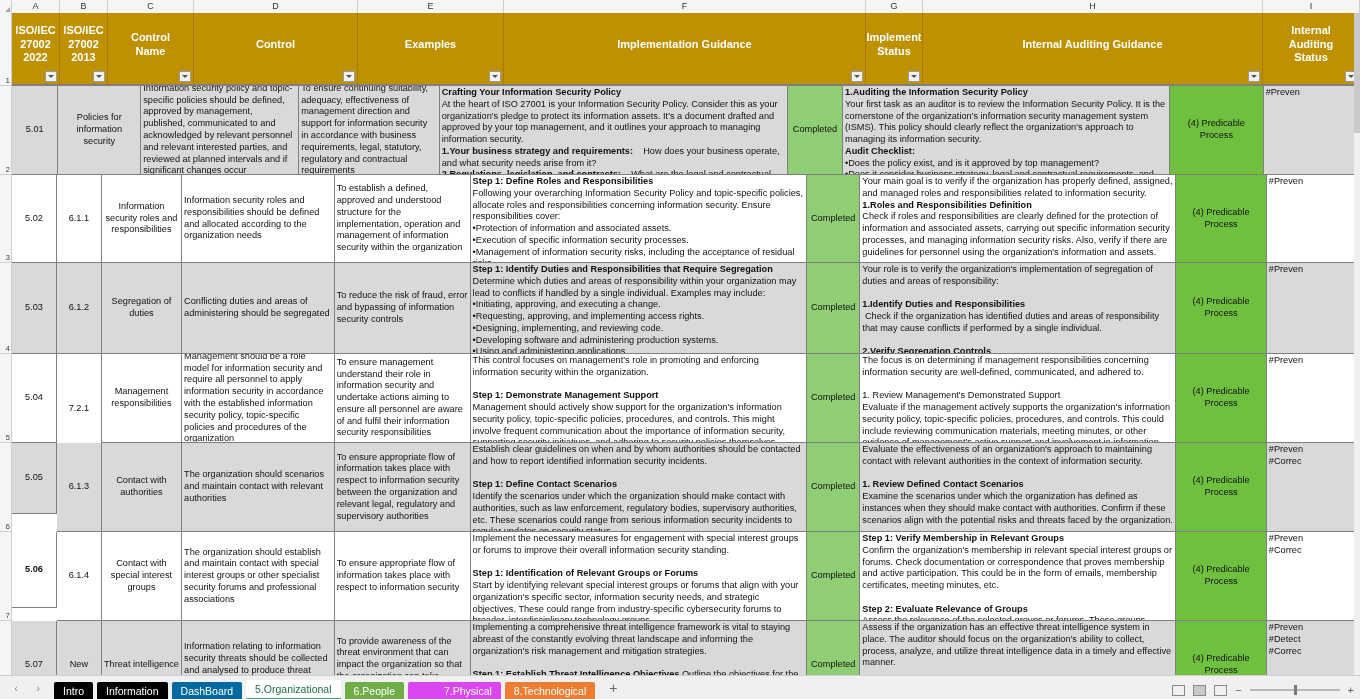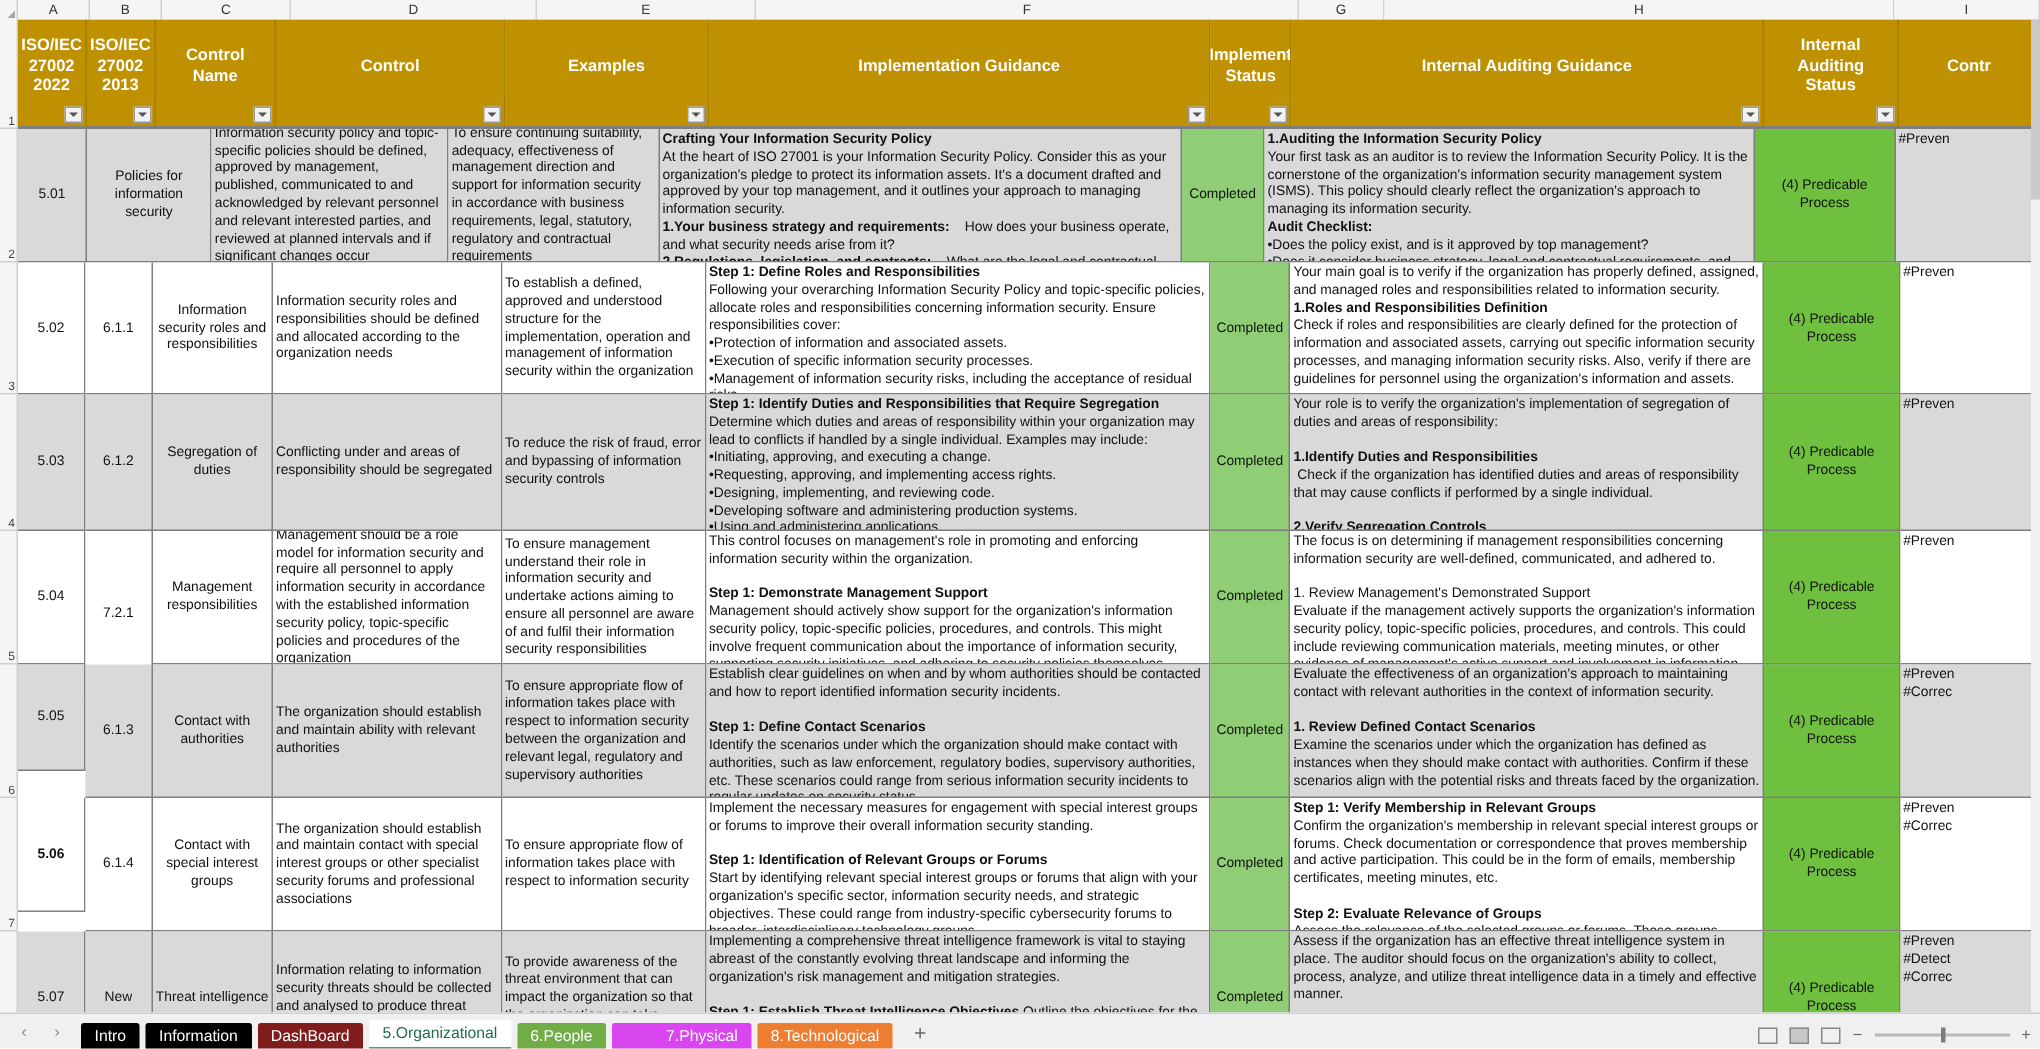--- a/index.html
+++ b/index.html
@@ -152,21 +152,21 @@
     height: 18px; line-height: 18px;
     padding: 0 9px;
     font-size: 10.5px;
     margin-right: 4px;
     cursor: pointer;
     border-radius: 2px 2px 0 0;
     white-space: nowrap;
   }
   .tab-intro { background: #000000; color: #ffffff; }
   .tab-information { background: #000000; color: #ffffff; }
-  .tab-dashboard { background: #7f1d1d; color: #ffffff; }
+  .tab-dashboard { background: #0369a1; color: #ffffff; }
   .tab-active {
     background: #ffffff; color: #1f6f4a; font-weight: normal;
     border-bottom: 2px solid #3aa17e;
     height: 20px; line-height: 19px;
   }
   .tab-people { background: #70ad47; color: #ffffff; }
   .tab-physical { background: #d946ef; color: #ffffff; padding-left: 36px; }
   .tab-technological { background: #ed7d31; color: #ffffff; }
   .tab-add { font-size: 14px; color: #666; padding: 0 10px; cursor: pointer; }
 
@@ -277,23 +277,20 @@
             <div class="filter-btn">
               <span class="tri"></span>
             </div>
           </div>
           <div class="cell" style="width: 97px; height: 73px;">
             <span>Internal Auditing Status</span>
             <div class="filter-btn">
               <span class="tri"></span>
             </div>
           </div>
-          <div class="cell" style="width: 100px; height: 73px;">
-            <span>Contr</span>
-          </div>
         </div>
         <div class="row drow shaded" style="height: 89px;">
           <div class="cell c-center" style="width: 48px; height: 89px;">5.01</div>
           <div class="cell c-center" style="width: 86px; height: 89px;">Policies for information security</div>
           <div class="cell c-midleft" style="width: 164px; height: 89px;">Information security policy and topic-specific policies should be defined, approved by management, published, communicated to and acknowledged by relevant personnel and relevant interested parties, and reviewed at planned intervals and if significant changes occur</div>
           <div class="cell c-midleft" style="width: 146px; height: 89px;">To ensure continuing suitability, adequacy, effectiveness of management direction and support for information security in accordance with business requirements, legal, statutory, regulatory and contractual requirements</div>
           <div class="cell gtext" style="width: 362px; height: 89px;"><div><b>Crafting Your Information Security Policy</b></div><div>At the heart of ISO 27001 is your Information Security Policy. Consider this as your organization's pledge to protect its information assets. It's a document drafted and approved by your top management, and it outlines your approach to managing information security.</div><div><b>1.Your business strategy and requirements:</b>    How does your business operate, and what security needs arise from it?</div><div><b>2.Regulations, legislation, and contracts:</b>    What are the legal and contractual requirements your organization needs comply with?</div></div>
           <div class="cell status-cell" style="width: 57px; height: 89px;">Completed</div>
           <div class="cell gtext" style="width: 340px; height: 89px;"><div><b>1.Auditing the Information Security Policy</b></div><div>Your first task as an auditor is to review the Information Security Policy. It is the cornerstone of the organization's information security management system (ISMS). This policy should clearly reflect the organization's approach to managing its information security.</div><div><b>Audit Checklist:</b></div><div>•Does the policy exist, and is it approved by top management?</div><div>•Does it consider business strategy, legal and contractual requirements, and current and</div></div>
           <div class="cell audit-status-cell" style="width: 97px; height: 89px;">(4) Predicable Process</div>
@@ -312,21 +309,21 @@
           <div class="cell gtext" style="width: 340px; height: 88px;"><div>Your main goal is to verify if the organization has properly defined, assigned, and managed roles and responsibilities related to information security.</div><div><b>1.Roles and Responsibilities Definition</b></div><div>Check if roles and responsibilities are clearly defined for the protection of information and associated assets, carrying out specific information security processes, and managing information security risks. Also, verify if there are guidelines for personnel using the organization's information and assets.</div></div>
           <div class="cell audit-status-cell" style="width: 97px; height: 88px;">(4) Predicable Process</div>
           <div class="cell ctrl-cell" style="width: 100px; height: 88px;">
             <div>#Preven</div>
           </div>
         </div>
         <div class="row drow shaded" style="height: 91px;">
           <div class="cell c-center" style="width: 48px; height: 91px;">5.03</div>
           <div class="cell c-center" style="width: 48px; height: 91px; white-space: pre-line;">6.1.2</div>
           <div class="cell c-center" style="width: 86px; height: 91px;">Segregation of duties</div>
-          <div class="cell c-midleft" style="width: 164px; height: 91px;">Conflicting under and areas of responsibility should be segregated</div>
+          <div class="cell c-midleft" style="width: 164px; height: 91px;">Conflicting duties and areas of administering should be segregated</div>
           <div class="cell c-midleft" style="width: 146px; height: 91px;">To reduce the risk of fraud, error and bypassing of information security controls</div>
           <div class="cell gtext" style="width: 362px; height: 91px;"><div><b>Step 1: Identify Duties and Responsibilities that Require Segregation</b></div><div>Determine which duties and areas of responsibility within your organization may lead to conflicts if handled by a single individual. Examples may include:</div><div>•Initiating, approving, and executing a change.</div><div>•Requesting, approving, and implementing access rights.</div><div>•Designing, implementing, and reviewing code.</div><div>•Developing software and administering production systems.</div><div>•Using and administering applications.</div></div>
           <div class="cell status-cell" style="width: 57px; height: 91px;">Completed</div>
           <div class="cell gtext" style="width: 340px; height: 91px;"><div>Your role is to verify the organization's implementation of segregation of duties and areas of responsibility:</div><div>&nbsp;</div><div><b>1.Identify Duties and Responsibilities</b></div><div> Check if the organization has identified duties and areas of responsibility that may cause conflicts if performed by a single individual.</div><div>&nbsp;</div><div><b>2.Verify Segregation Controls</b></div></div>
           <div class="cell audit-status-cell" style="width: 97px; height: 91px;">(4) Predicable Process</div>
           <div class="cell ctrl-cell" style="width: 100px; height: 91px;">
             <div>#Preven</div>
           </div>
         </div>
         <div class="row drow plain" style="height: 89px;">
@@ -340,21 +337,21 @@
           <div class="cell gtext" style="width: 340px; height: 89px;"><div>The focus is on determining if management responsibilities concerning information security are well-defined, communicated, and adhered to.</div><div>&nbsp;</div><div>1. Review Management's Demonstrated Support</div><div>Evaluate if the management actively supports the organization's information security policy, topic-specific policies, procedures, and controls. This could include reviewing communication materials, meeting minutes, or other evidence of management's active support and involvement in information security matters.</div></div>
           <div class="cell audit-status-cell" style="width: 97px; height: 89px;">(4) Predicable Process</div>
           <div class="cell ctrl-cell" style="width: 100px; height: 89px;">
             <div>#Preven</div>
           </div>
         </div>
         <div class="row drow shaded" style="height: 89px;">
           <div class="cell c-center" style="width: 48px; height: 71px;">5.05</div>
           <div class="cell c-center" style="width: 48px; height: 89px; white-space: pre-line;">6.1.3</div>
           <div class="cell c-center" style="width: 86px; height: 89px;">Contact with authorities</div>
-          <div class="cell c-midleft" style="width: 164px; height: 89px;">The organization should establish and maintain ability with relevant authorities</div>
+          <div class="cell c-midleft" style="width: 164px; height: 89px;">The organization should scenarios and maintain contact with relevant authorities</div>
           <div class="cell c-midleft" style="width: 146px; height: 89px;">To ensure appropriate flow of information takes place with respect to information security between the organization and relevant legal, regulatory and supervisory authorities</div>
           <div class="cell gtext" style="width: 362px; height: 89px;"><div>Establish clear guidelines on when and by whom authorities should be contacted and how to report identified information security incidents.</div><div>&nbsp;</div><div><b>Step 1: Define Contact Scenarios</b></div><div>Identify the scenarios under which the organization should make contact with authorities, such as law enforcement, regulatory bodies, supervisory authorities, etc. These scenarios could range from serious information security incidents to regular updates on security status.</div></div>
           <div class="cell status-cell" style="width: 57px; height: 89px;">Completed</div>
           <div class="cell gtext" style="width: 340px; height: 89px;"><div>Evaluate the effectiveness of an organization's approach to maintaining contact with relevant authorities in the context of information security.</div><div>&nbsp;</div><div><b>1. Review Defined Contact Scenarios</b></div><div>Examine the scenarios under which the organization has defined as instances when they should make contact with authorities. Confirm if these scenarios align with the potential risks and threats faced by the organization.</div></div>
           <div class="cell audit-status-cell" style="width: 97px; height: 89px;">(4) Predicable Process</div>
           <div class="cell ctrl-cell" style="width: 100px; height: 89px;">
             <div>#Preven</div>
             <div>#Correc</div>
           </div>
         </div>

